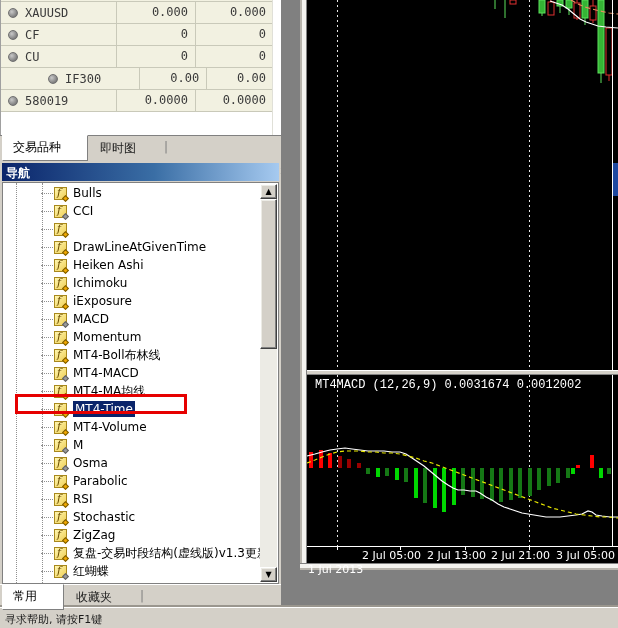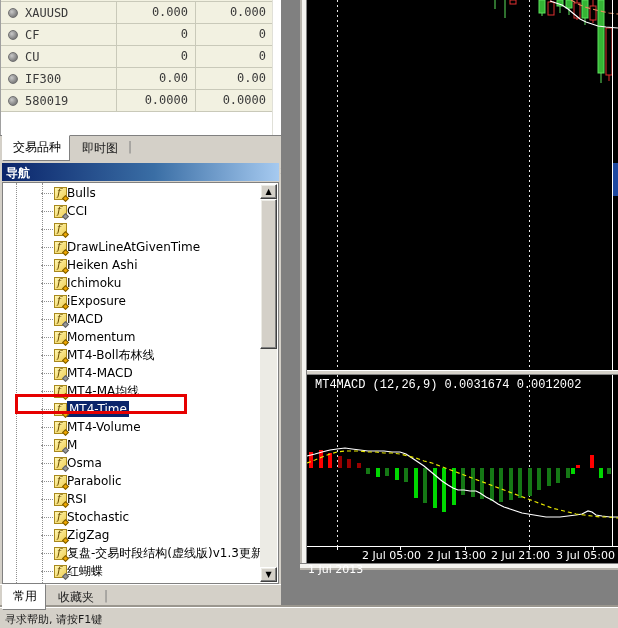--- a/index.html
+++ b/index.html
@@ -14,39 +14,39 @@
   .mw-row { position:absolute; left:0; width:272px; height:22px; background:#F2F1E1; border-bottom:1px solid #C9C9B9; display:flex; align-items:center; color:#3A3A3A; font-family:"DejaVu Sans Mono", monospace; font-size:12px; }
   .mw-sym { width:115px; display:flex; align-items:center; padding-left:7px; }
   .mw-dot { width:10px; height:10px; border-radius:50%; background:radial-gradient(circle at 35% 35%, #C8C8C8, #8A8A8A 60%, #606060); border:1px solid #707070; margin-right:7px; flex:0 0 auto; }
   .mw-bid { width:79px; text-align:right; padding-right:7px; border-left:1px solid #C9C9B9; align-self:stretch; line-height:21px; }
   .mw-ask { width:78px; text-align:right; padding-right:7px; border-left:1px solid #C9C9B9; align-self:stretch; line-height:21px; }
   .mw-edge { position:absolute; right:0; top:0; width:9px; height:135px; background:#FFFFFF; border-left:1px solid #E0E0D8; }
 
   .tabbar { position:absolute; left:0; width:281px; background:#D4D0C8; display:flex; align-items:flex-start; }
   .tabbar.top { top:135px; height:26px; border-top:1px solid #808080; }
   .tabbar.bottom { top:584px; height:23px; border-top:1px solid #FFFFFF; }
-  .tab { padding:3px 8px 4px 10px; color:#000; position:relative; margin-left:2px; cursor:default; }
+  .tab { padding:3px 26px 4px 10px; color:#000; position:relative; margin-left:2px; cursor:default; }
   .tab.active { background:#FFFFFF; border-left:1px solid #FFFFFF; border-right:1px solid #808080; border-bottom:1px solid #808080; border-top:1px solid #FFFFFF; margin-top:-1px; z-index:2; }
   .tab.inactive { padding-top:4px; color:#202020; }
   .tab-div { color:#808080; padding:4px 2px 0 2px; }
 
   
   .navigator { position:absolute; left:0; top:161px; width:297px; height:423px; background:#D4D0C8; }
   .nav-title { position:absolute; left:2px; top:2px; width:277px; height:18px; background:linear-gradient(90deg,#0A246A,#3A6EA5 55%,#A6CAF0); color:#FFFFFF; font-weight:bold; padding:2px 4px; font-size:12px; }
   .nav-close { position:absolute; right:6px; top:3px; width:14px; height:14px; color:#101010; background:transparent; font-weight:bold; font-size:11px; text-align:center; line-height:14px; cursor:default; }
   .nav-list { position:absolute; left:2px; top:21px; width:277px; height:402px; background:#FFFFFF; border:1px solid #808080; overflow:hidden; }
   .tree-guide-v { position:absolute; top:0; bottom:0; width:1px; border-left:1px dotted #909090; }
   .nav-item { position:absolute; left:0; width:258px; height:18px; display:flex; align-items:center; }
   .nav-connector { width:12px; height:1px; border-top:1px dotted #909090; margin-left:38px; flex:0 0 auto; }
   .f-icon { width:13px; height:13px; background:linear-gradient(135deg,#FFF6B0,#EFCF55); border:1px solid #A8881C; position:relative; flex:0 0 auto; margin-left:1px; }
   .f-icon .f { position:absolute; left:2px; top:-2px; font-family:"DejaVu Serif", serif; font-style:italic; font-size:11px; color:#6B4E00; }
   .f-icon .dmd { position:absolute; right:-2px; bottom:-2px; width:5px; height:5px; transform:rotate(45deg); border:1px solid #7A5C00; }
   .dmd.y { background:#F0A800; }
   .dmd.g { background:#9A9A9A; border-color:#606060; }
-  .nav-label { color:#000; white-space:nowrap; font-size:12px; }
+  .nav-label { margin-left:6px; color:#000; white-space:nowrap; font-size:12px; }
   .nav-label.selected { background:#0A246A; color:#FFFFFF; padding:1px 2px; }
   .partial-icon { width:12px; height:12px; border-radius:50%; background:radial-gradient(circle at 35% 35%,#BDE0FF,#2A62B8 70%); border:1px solid #1A4A90; margin-left:52px; }
   .red-annotation { position:absolute; left:15px; top:394px; width:172px; height:20px; border:3px solid #E60000; z-index:30; pointer-events:none; }
 
   
   .vscroll { position:absolute; right:1px; top:1px; width:17px; bottom:1px; background:#ECEBE5; }
   .sb-btn { position:absolute; left:0; width:17px; height:15px; background:#D4D0C8; border:1px solid; border-color:#FFFFFF #404040 #404040 #FFFFFF; box-shadow:inset -1px -1px 0 #808080, inset 1px 1px 0 #ECEBE5; font-size:8px; text-align:center; line-height:13px; color:#000; }
   .sb-up { top:0; }
   .sb-down { bottom:0; }
   .sb-thumb { position:absolute; left:0; top:15px; width:17px; height:150px; background:#D4D0C8; border:1px solid; border-color:#FFFFFF #404040 #404040 #FFFFFF; box-shadow:inset -1px -1px 0 #808080, inset 1px 1px 0 #ECEBE5; }
@@ -89,21 +89,21 @@
           <span class="mw-ask">0</span>
         </div>
         <div class="mw-row" style="top: 46px;">
           <span class="mw-sym">
             <span class="mw-dot"></span>
             <span>CU</span>
           </span>
           <span class="mw-bid">0</span>
           <span class="mw-ask">0</span>
         </div>
-        <div class="mw-row" style="top: 68px;">
+        <div class="mw-row" style="top: 68px; padding-left: 40px;">
           <span class="mw-sym">
             <span class="mw-dot"></span>
             <span>IF300</span>
           </span>
           <span class="mw-bid">0.00</span>
           <span class="mw-ask">0.00</span>
         </div>
         <div class="mw-row" style="top: 90px;">
           <span class="mw-sym">
             <span class="mw-dot"></span>

